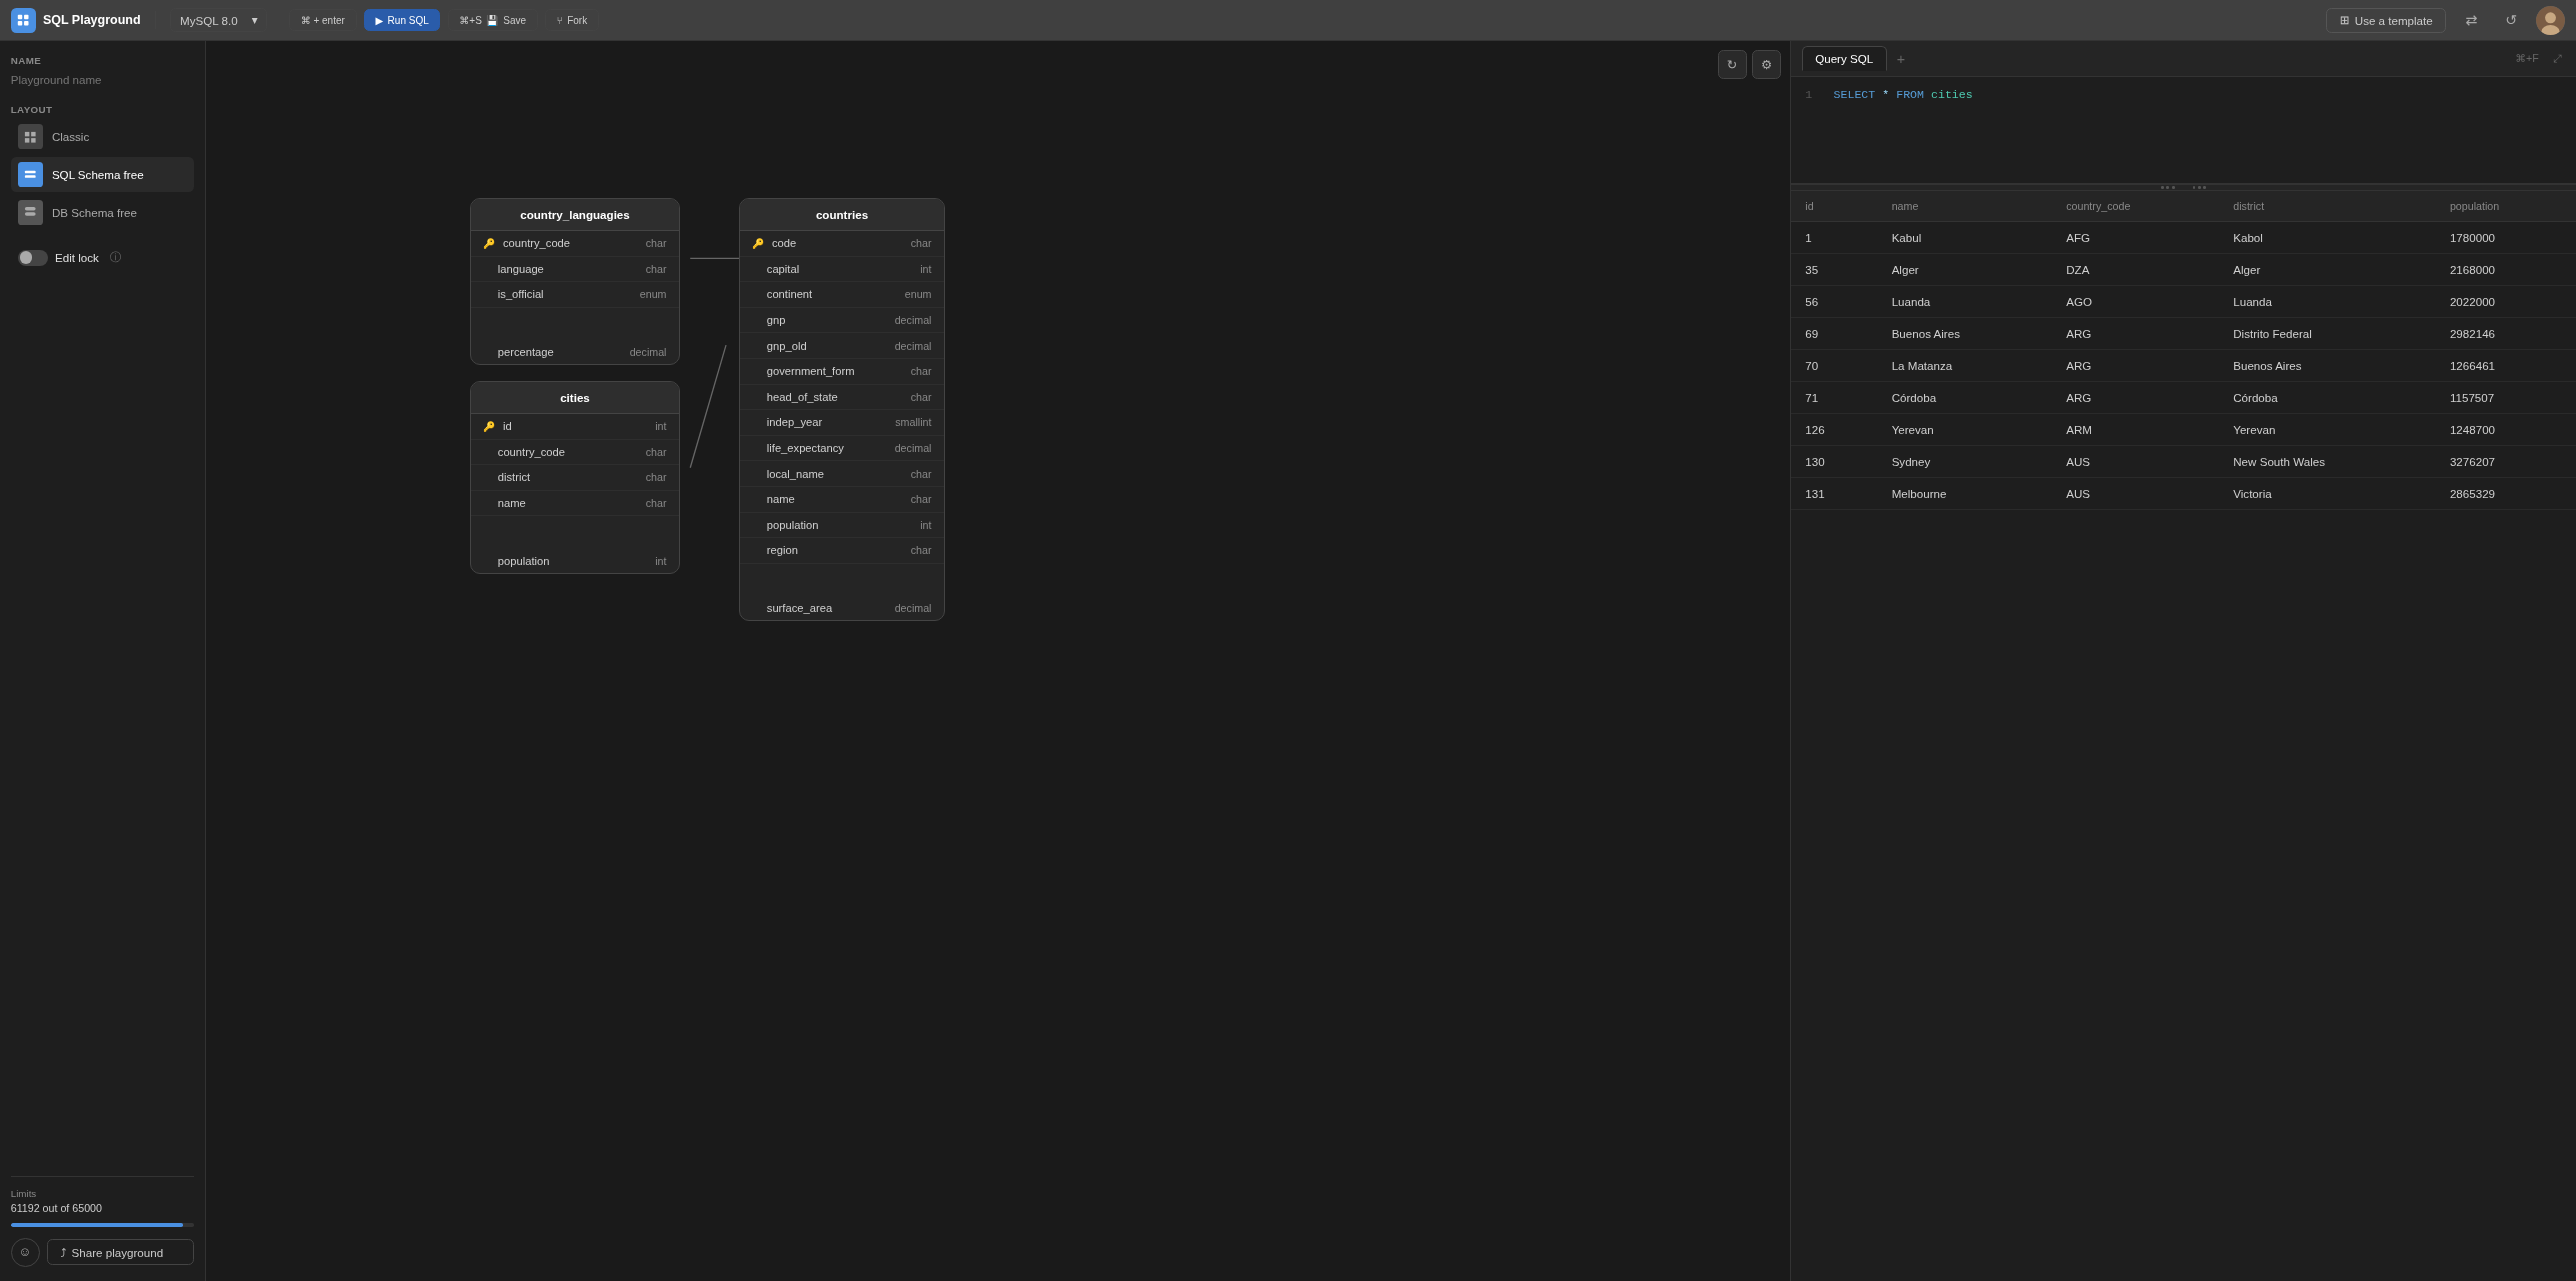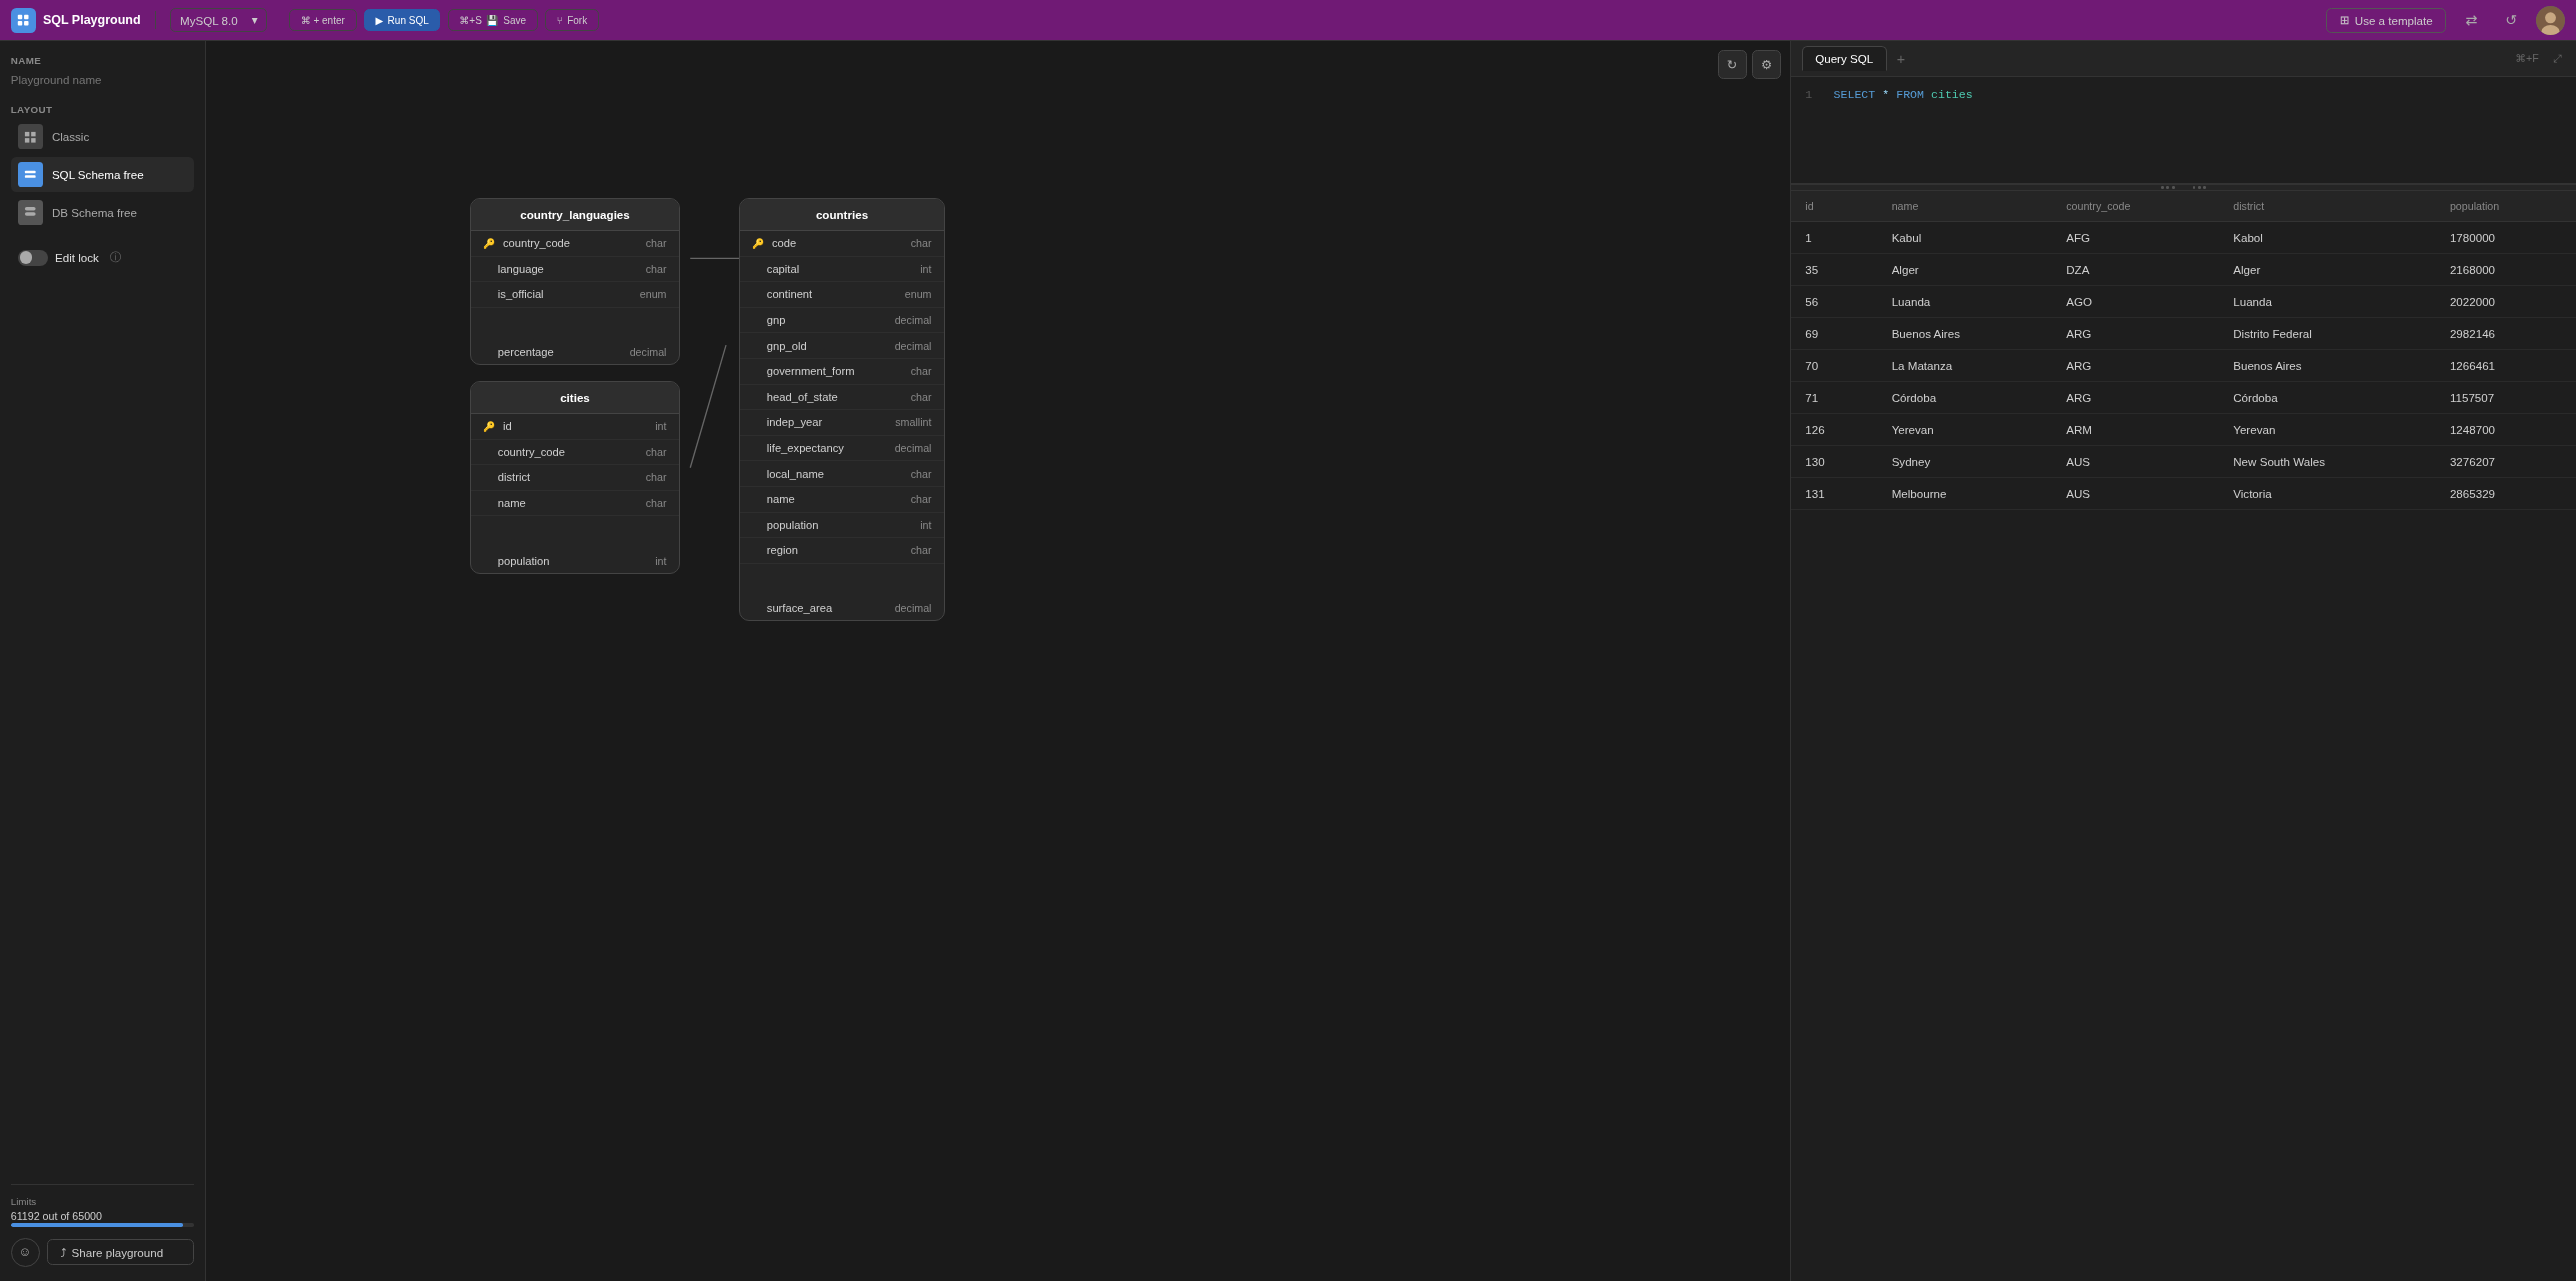--- a/index.html
+++ b/index.html
@@ -9,21 +9,21 @@
       font-family: -apple-system, BlinkMacSystemFont, 'Segoe UI', sans-serif;
       font-size: 11.6px;
       height: 100vh;
       overflow: hidden;
       display: flex;
       flex-direction: column;
     }
 
     
     .topbar {
-      background: #701a75;
+      background: #404040;
       border-bottom: 0.9px solid #333;
       height: 41px;
       display: flex;
       align-items: center;
       padding: 0 10.7px;
       gap: 14.3px;
       flex-shrink: 0;
     }
     .topbar-logo {
       display: flex;
@@ -216,21 +216,21 @@
       border-top: 0.9px solid #333;
     }
     .limits-label {
       font-size: 9.8px;
       color: #888;
       margin-bottom: 3.6px;
     }
     .limits-value {
       font-size: 10.7px;
       color: #ccc;
-      margin-bottom: 1px;
+      margin-bottom: 9px;
     }
     .progress-bar {
       height: 3.6px;
       background: #333;
       border-radius: 1.8px;
       overflow: hidden;
       margin-bottom: 10.7px;
     }
     .progress-fill {
       height: 100%;

